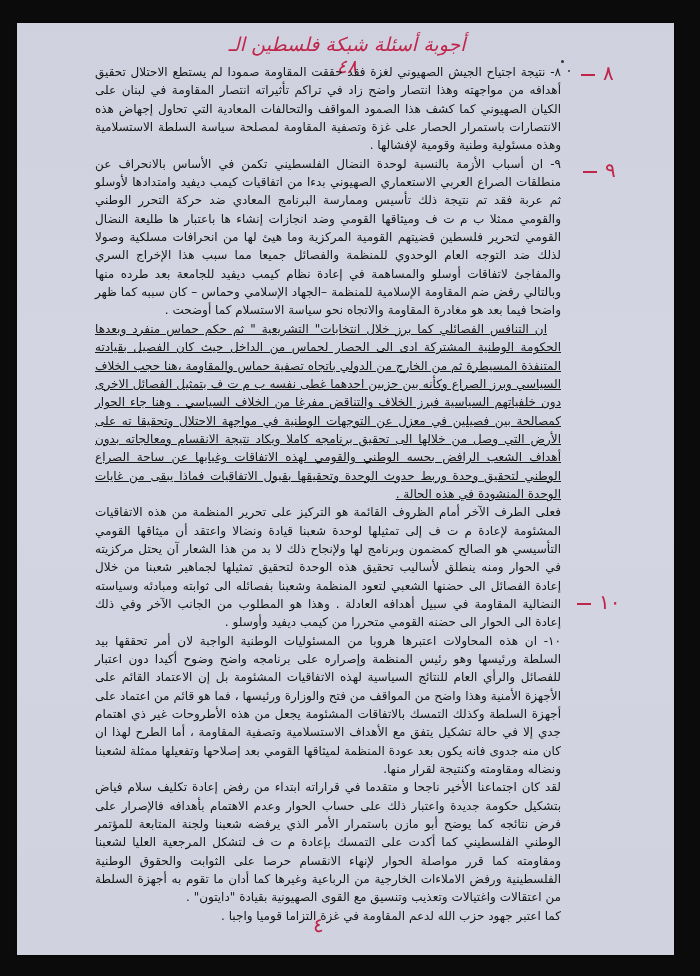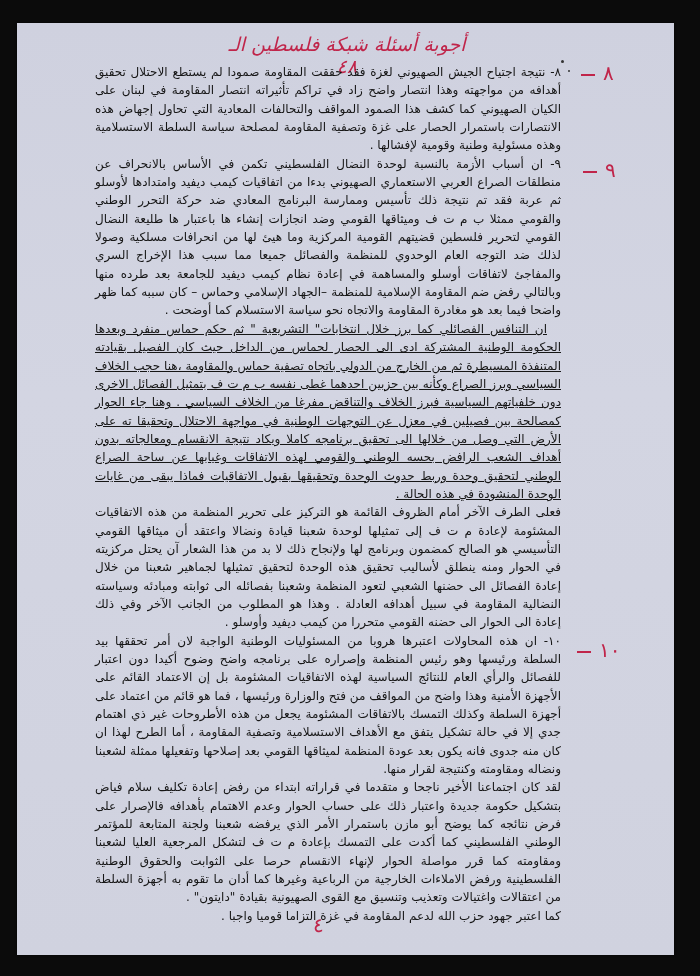--- a/index.html
+++ b/index.html
@@ -98,21 +98,21 @@
 
   <div class="dot" style="left:544px; top:37px;"></div>
   <div class="dot" style="left:551px; top:47px; width:2px; height:2px;"></div>
 
   <div class="margin-num" style="left:564px; top:38px;">
     <span>٨</span><span class="dash"></span>
   </div>
   <div class="margin-num" style="left:566px; top:135px;">
     <span>٩</span><span class="dash"></span>
   </div>
-  <div class="margin-num" style="left:560px; top:567px;margin-top:48px;">
+  <div class="margin-num" style="left:560px; top:567px;">
     <span>١٠</span><span class="dash"></span>
   </div>
 
   <div class="body-text">
     <p class="para">٨- نتيجة اجتياح الجيش الصهيوني لغزة فقد حققت المقاومة صمودا لم يستطع الاحتلال تحقيق أهدافه من مواجهته وهذا انتصار واضح زاد في تراكم تأثيراته انتصار المقاومة في لبنان على الكيان الصهيوني كما كشف هذا الصمود المواقف والتحالفات المعادية التي تحاول إجهاض هذه الانتصارات باستمرار الحصار على غزة وتصفية المقاومة لمصلحة سياسة السلطة الاستسلامية وهذه مسئولية وطنية وقومية لإفشالها .</p>
     <p class="para">٩- ان أسباب الأزمة بالنسبة لوحدة النضال الفلسطيني تكمن في الأساس بالانحراف عن منطلقات الصراع العربي الاستعماري الصهيوني بدءا من اتفاقيات كيمب ديفيد وامتدادها لأوسلو ثم عربة فقد تم نتيجة ذلك تأسيس وممارسة البرنامج المعادي ضد حركة التحرر الوطني والقومي ممثلا ب م ت ف وميثاقها القومي وضد انجازات إنشاء ها باعتبار ها طليعة النضال القومي لتحرير فلسطين قضيتهم القومية المركزية وما هيئ لها من انحرافات مسلكية وصولا لذلك ضد التوجه العام الوحدوي للمنظمة والفصائل جميعا مما سبب هذا الإخراج السري والمفاجئ لاتفاقات أوسلو والمساهمة في إعادة نظام كيمب ديفيد للجامعة بعد طرده منها وبالتالي رفض ضم المقاومة الإسلامية للمنظمة –الجهاد الإسلامي وحماس – كان سببه كما ظهر واضحا فيما بعد هو مغادرة المقاومة والاتجاه نحو سياسة الاستسلام كما أوضحت .</p>
     <p class="para indent">ان التنافس الفصائلي كما برز خلال انتخابات" التشريعية " ثم حكم حماس منفرد وبعدها الحكومة الوطنية المشتركة ادى الى الحصار لحماس من الداخل حيث كان الفصيل بقيادته المتنفذة المسيطرة ثم من الخارج من الدولي باتجاه تصفية حماس والمقاومة ،هنا حجب الخلاف السياسي وبرز الصراع وكأنه بين حزبين احدهما غطى نفسه ب م ت ف بتمثيل الفصائل الاخرى دون خلفياتهم السياسية فبرز الخلاف والتناقض مفرغا من الخلاف السياسي . وهنا جاء الحوار كمصالحة بين فصيلين في معزل عن التوجهات الوطنية في مواجهة الاحتلال وتحقيقا ته على الأرض التي وصل من خلالها الى تحقيق برنامجه كاملا ويكاد نتيجة الانقسام ومعالجاته بدون أهداف الشعب الرافض بحسه الوطني والقومي لهذه الاتفاقات وغيابها عن ساحة الصراع الوطني لتحقيق وحدة وربط حدوث الوحدة وتحقيقها بقبول الاتفاقيات فماذا يبقى من غايات الوحدة المنشودة في هذه الحالة .</p>
     <p class="para">فعلى الطرف الآخر أمام الظروف القائمة هو التركيز على تحرير المنظمة من هذه الاتفاقيات المشئومة لإعادة م ت ف إلى تمثيلها لوحدة شعبنا قيادة ونضالا واعتقد أن ميثاقها القومي التأسيسي هو الصالح كمضمون وبرنامج لها ولإنجاح ذلك لا بد من هذا الشعار آن يحتل مركزيته في الحوار ومنه ينطلق لأساليب تحقيق هذه الوحدة لتحقيق تمثيلها لجماهير شعبنا من خلال إعادة الفصائل الى حضنها الشعبي لتعود المنظمة وشعبنا بفصائله الى ثوابته ومبادئه وسياسته النضالية المقاومة في سبيل أهدافه العادلة . وهذا هو المطلوب من الجانب الآخر وفي ذلك إعادة الى الحوار الى حضنه القومي متحررا من كيمب ديفيد وأوسلو .</p>
     <p class="para">١٠- ان هذه المحاولات اعتبرها هروبا من المسئوليات الوطنية الواجبة لان أمر تحققها بيد السلطة ورئيسها وهو رئيس المنظمة وإصراره على برنامجه واضح وضوح أكيدا دون اعتبار للفصائل والرأي العام للنتائج السياسية لهذه الاتفاقيات المشئومة بل إن الاعتماد القائم على الأجهزة الأمنية وهذا واضح من المواقف من فتح والوزارة ورئيسها ، فما هو قائم من اعتماد على أجهزة السلطة وكذلك التمسك بالاتفاقات المشئومة يجعل من هذه الأطروحات غير ذي اهتمام جدي إلا في حالة تشكيل يتفق مع الأهداف الاستسلامية وتصفية المقاومة ، أما الطرح لهذا ان كان منه جدوى فانه يكون بعد عودة المنظمة لميثاقها القومي بعد إصلاحها وتفعيلها ممثلة لشعبنا ونضاله ومقاومته وكنتيجة لقرار منها.</p>
     <p class="para">لقد كان اجتماعنا الأخير ناجحا و متقدما في قراراته ابتداء من رفض إعادة تكليف سلام فياض بتشكيل حكومة جديدة واعتبار ذلك على حساب الحوار وعدم الاهتمام بأهدافه فالإصرار على فرض نتائجه كما يوضح أبو مازن باستمرار الأمر الذي يرفضه شعبنا ولجنة المتابعة للمؤتمر الوطني الفلسطيني كما أكدت على التمسك بإعادة م ت ف لتشكل المرجعية العليا لشعبنا ومقاومته كما قرر مواصلة الحوار لإنهاء الانقسام حرصا على الثوابت والحقوق الوطنية الفلسطينية ورفض الاملاءات الخارجية من الرباعية وغيرها كما أدان ما تقوم به أجهزة السلطة من اعتقالات واغتيالات وتعذيب وتنسيق مع القوى الصهيونية بقيادة "دايتون" .</p>

